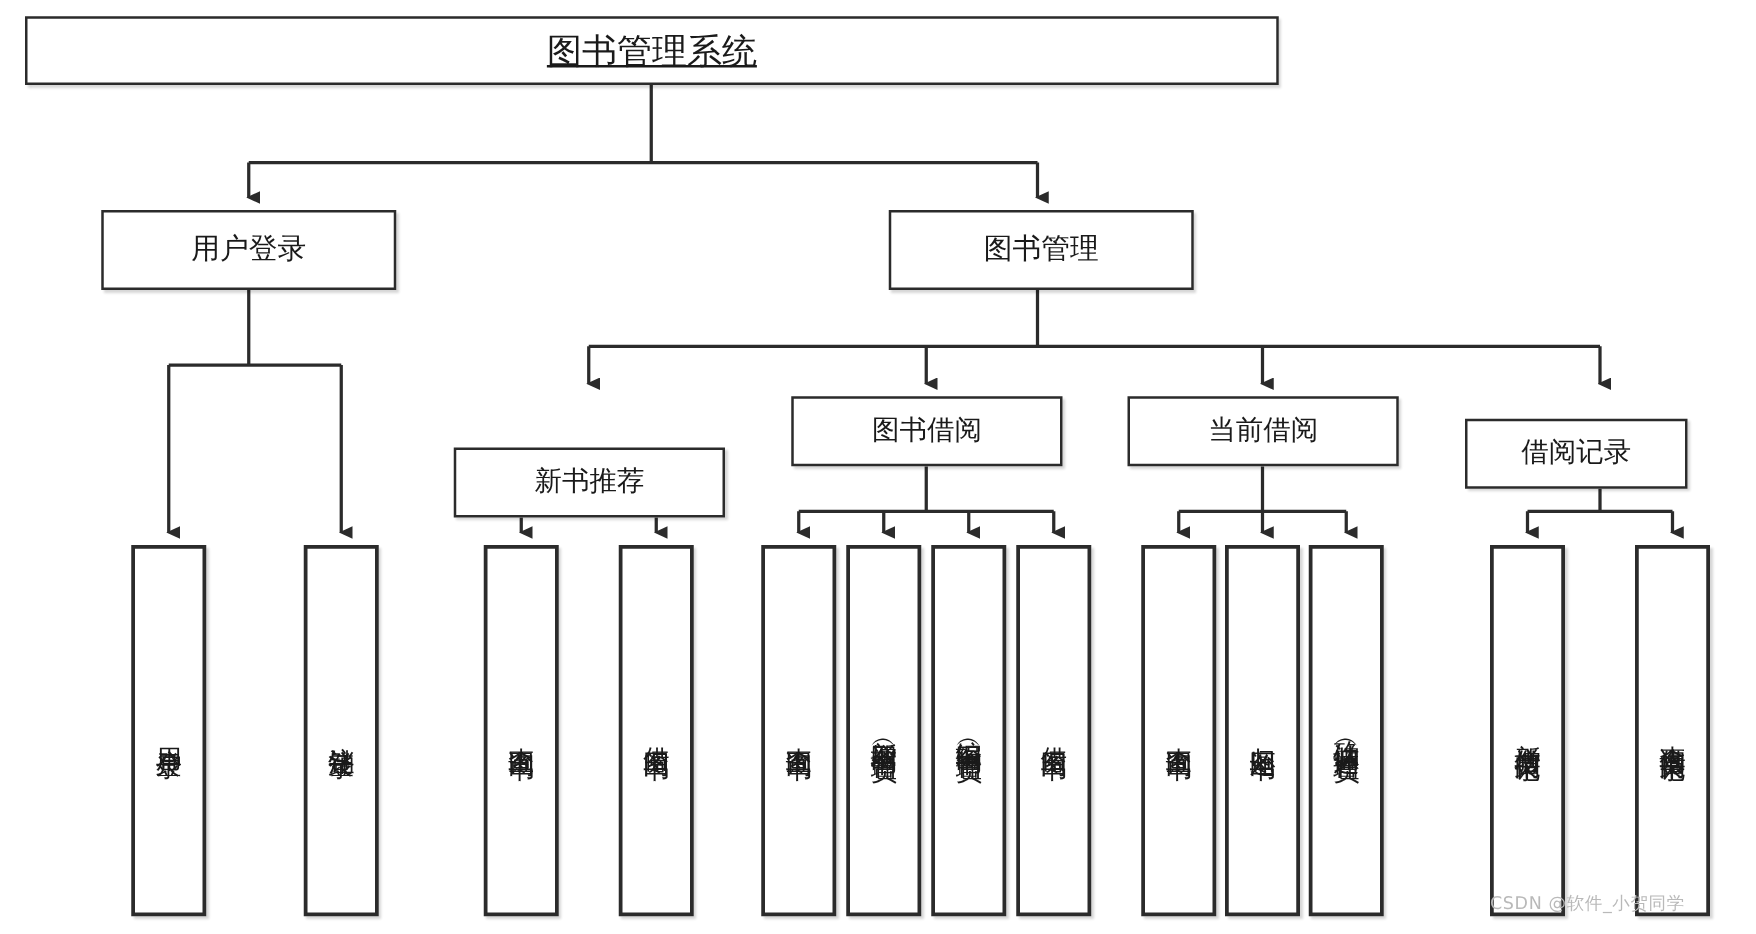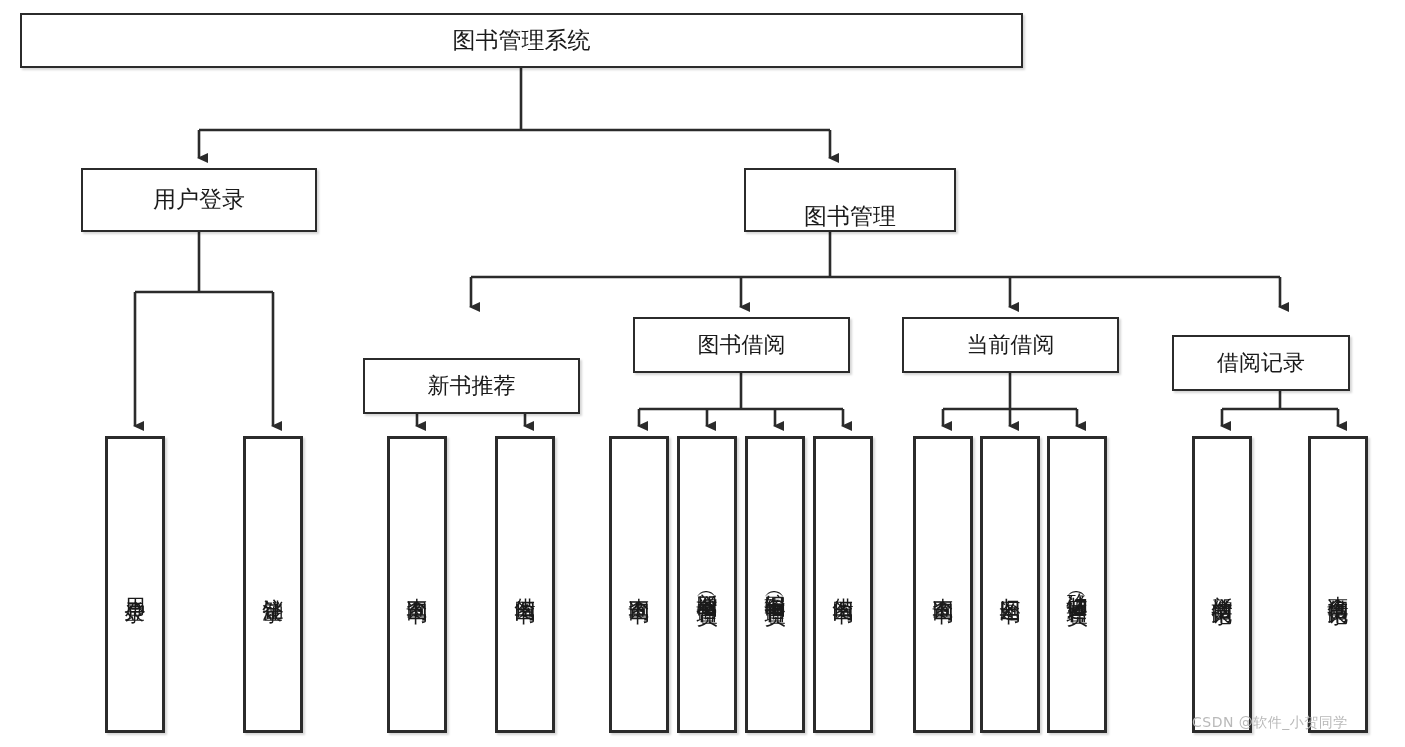--- a/index.html
+++ b/index.html
@@ -33,21 +33,21 @@
     align-items: center;
     justify-content: center;
     box-shadow: 2px 2px 2px rgba(0,0,0,0.16);
   }
   .node .label {
     color: #1a1a1a;
     text-align: center;
     line-height: 1.18;
     white-space: nowrap;
   }
-  .node-root .label { font-size: 23px; }
+  .node-root .label { font-size: 28px; text-decoration: underline; }
   .node-l2 .label  { font-size: 23px; }
   .node-l3 .label  { font-size: 22px; }
   .node-leaf {
     border-width: 3px;
   }
   .node-leaf .label {
     font-size: 21px;
     writing-mode: vertical-rl;
     text-orientation: upright;
     letter-spacing: 2px;
@@ -120,21 +120,21 @@
     </g>
   </svg>
 
   <div class="node node-root" style="left:20px; top:13px; width:1003px; height:55px;">
     <span class="label">图书管理系统</span>
   </div>
 
   <div class="node node-l2" style="left:81px; top:168px; width:236px; height:64px;">
     <span class="label">用户登录</span>
   </div>
-  <div class="node node-l2" style="left:744px; top:168px; width:212px; height:64px;align-items:flex-end;">
+  <div class="node node-l2" style="left:711px; top:168px; width:244px; height:64px;">
     <span class="label">图书管理</span>
   </div>
 
   <div class="node node-l3" style="left:363px; top:317px; width:217px; height:56px;margin-top:41px;">
     <span class="label">新书推荐</span>
   </div>
   <div class="node node-l3" style="left:902px; top:317px; width:217px; height:56px;">
     <span class="label">当前借阅</span>
   </div>
   <div class="node node-l3" style="left:633px; top:317px; width:217px; height:56px;">

